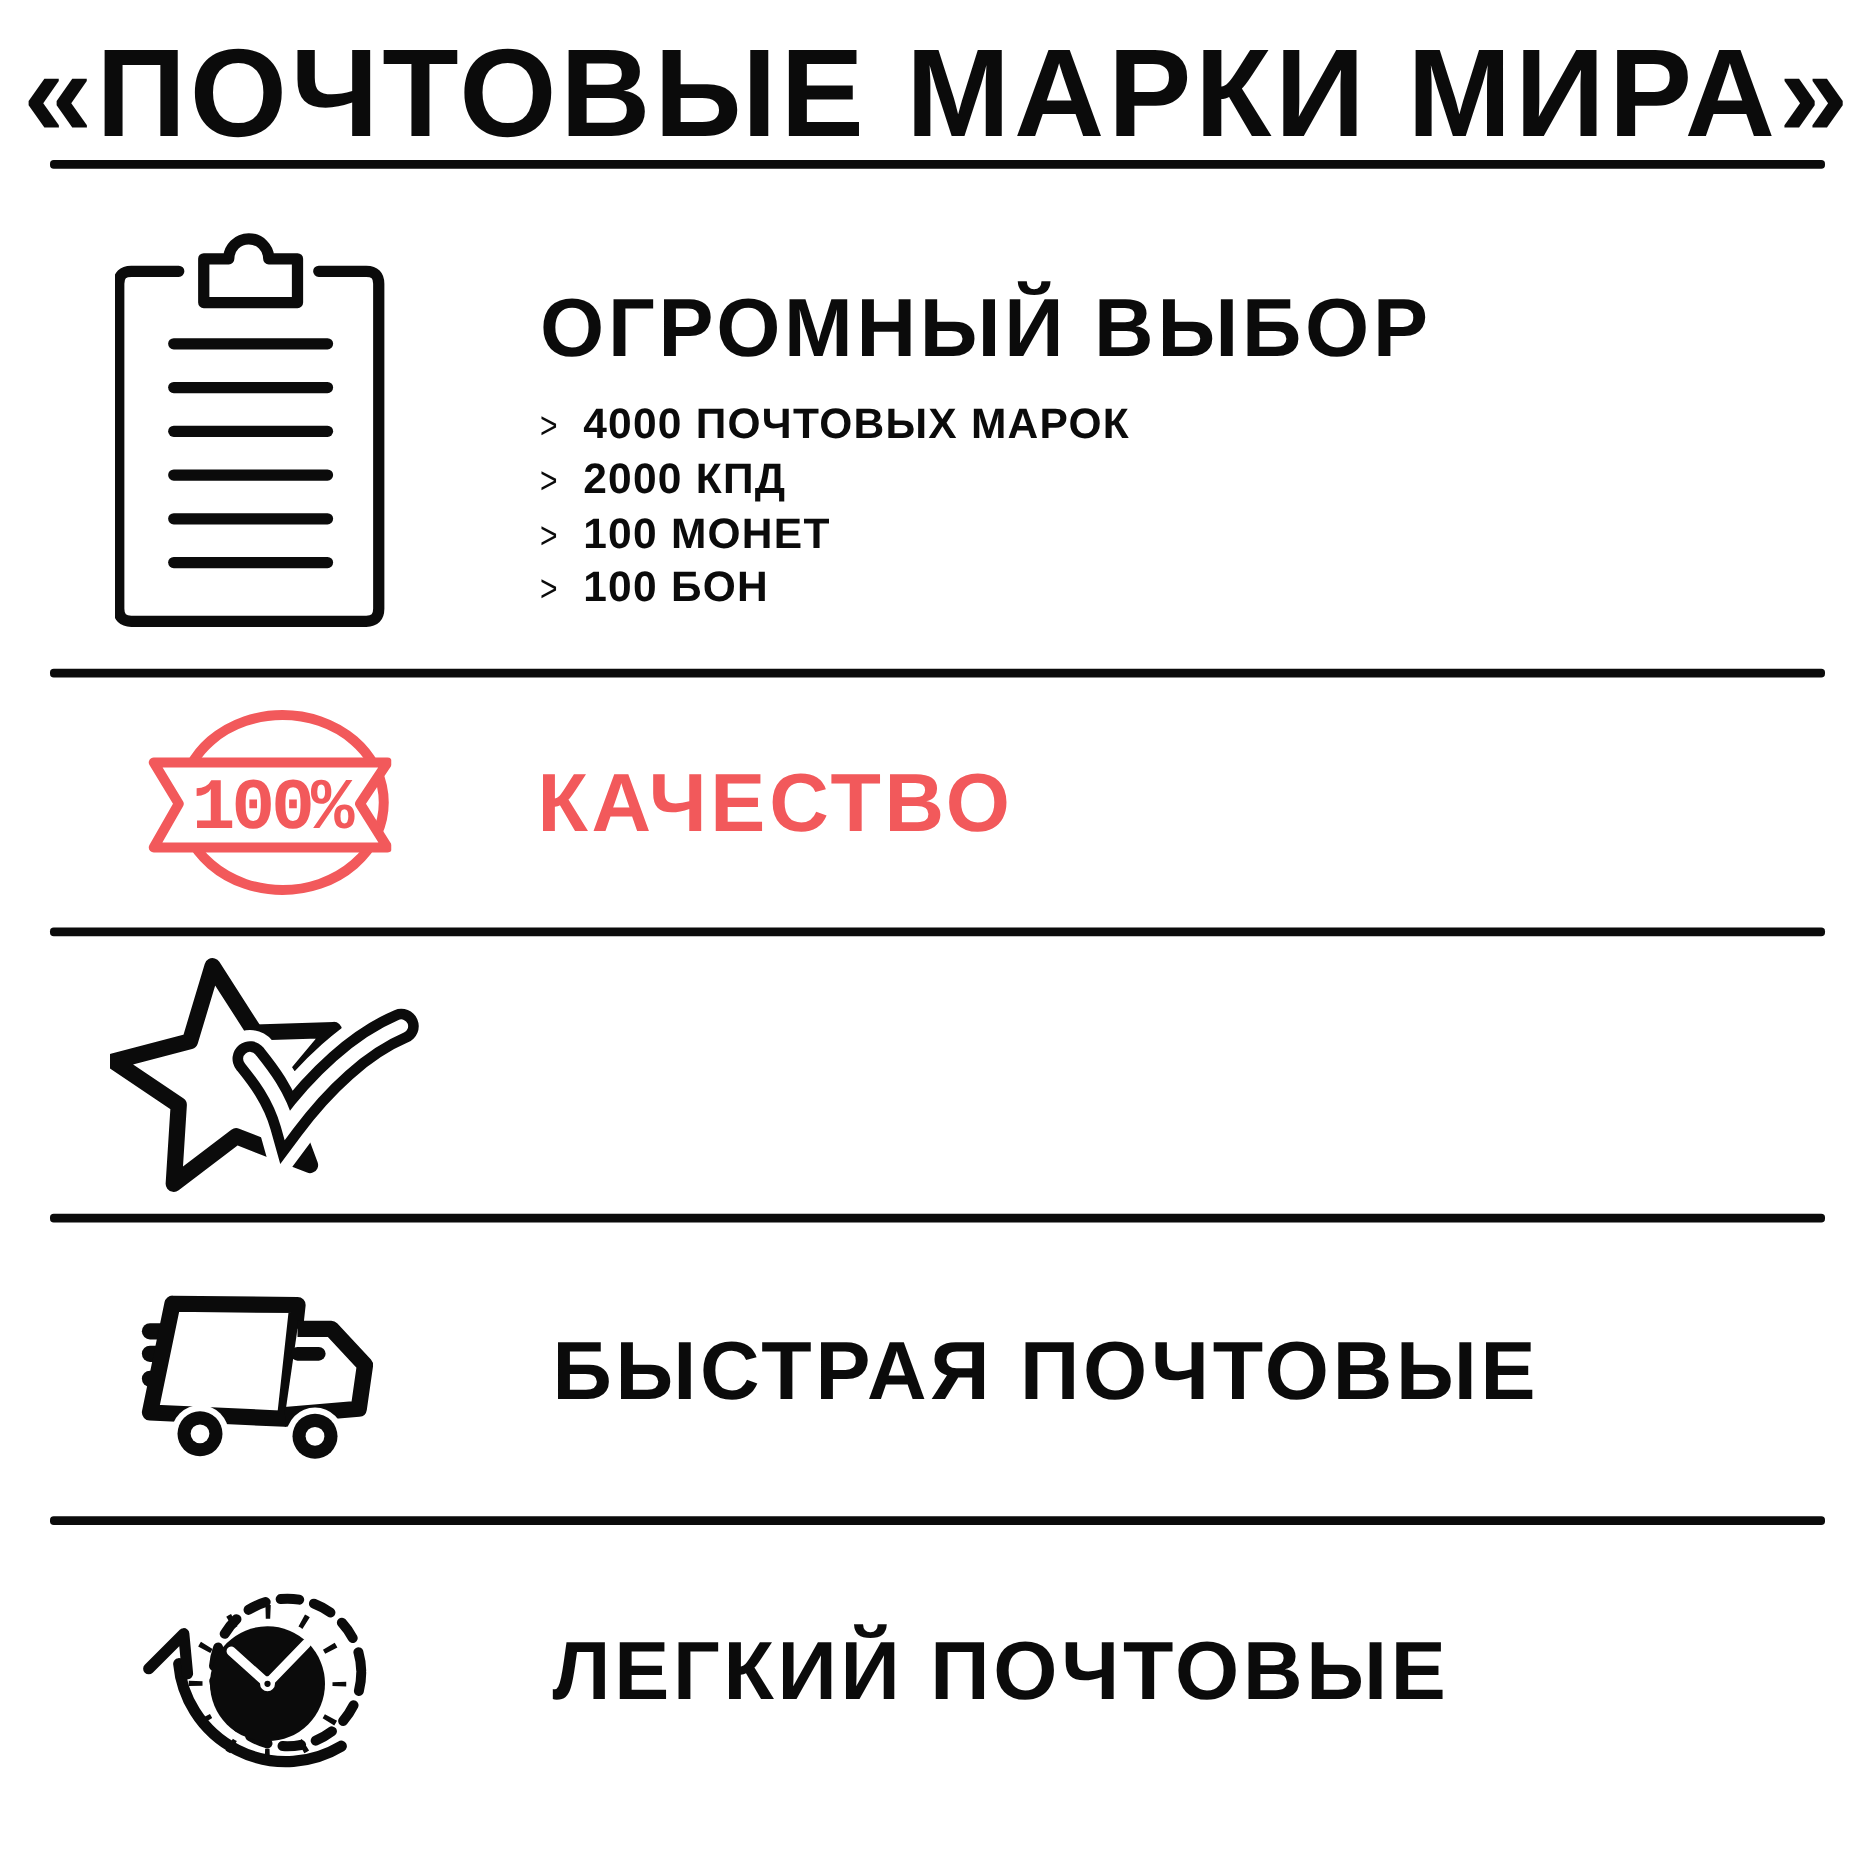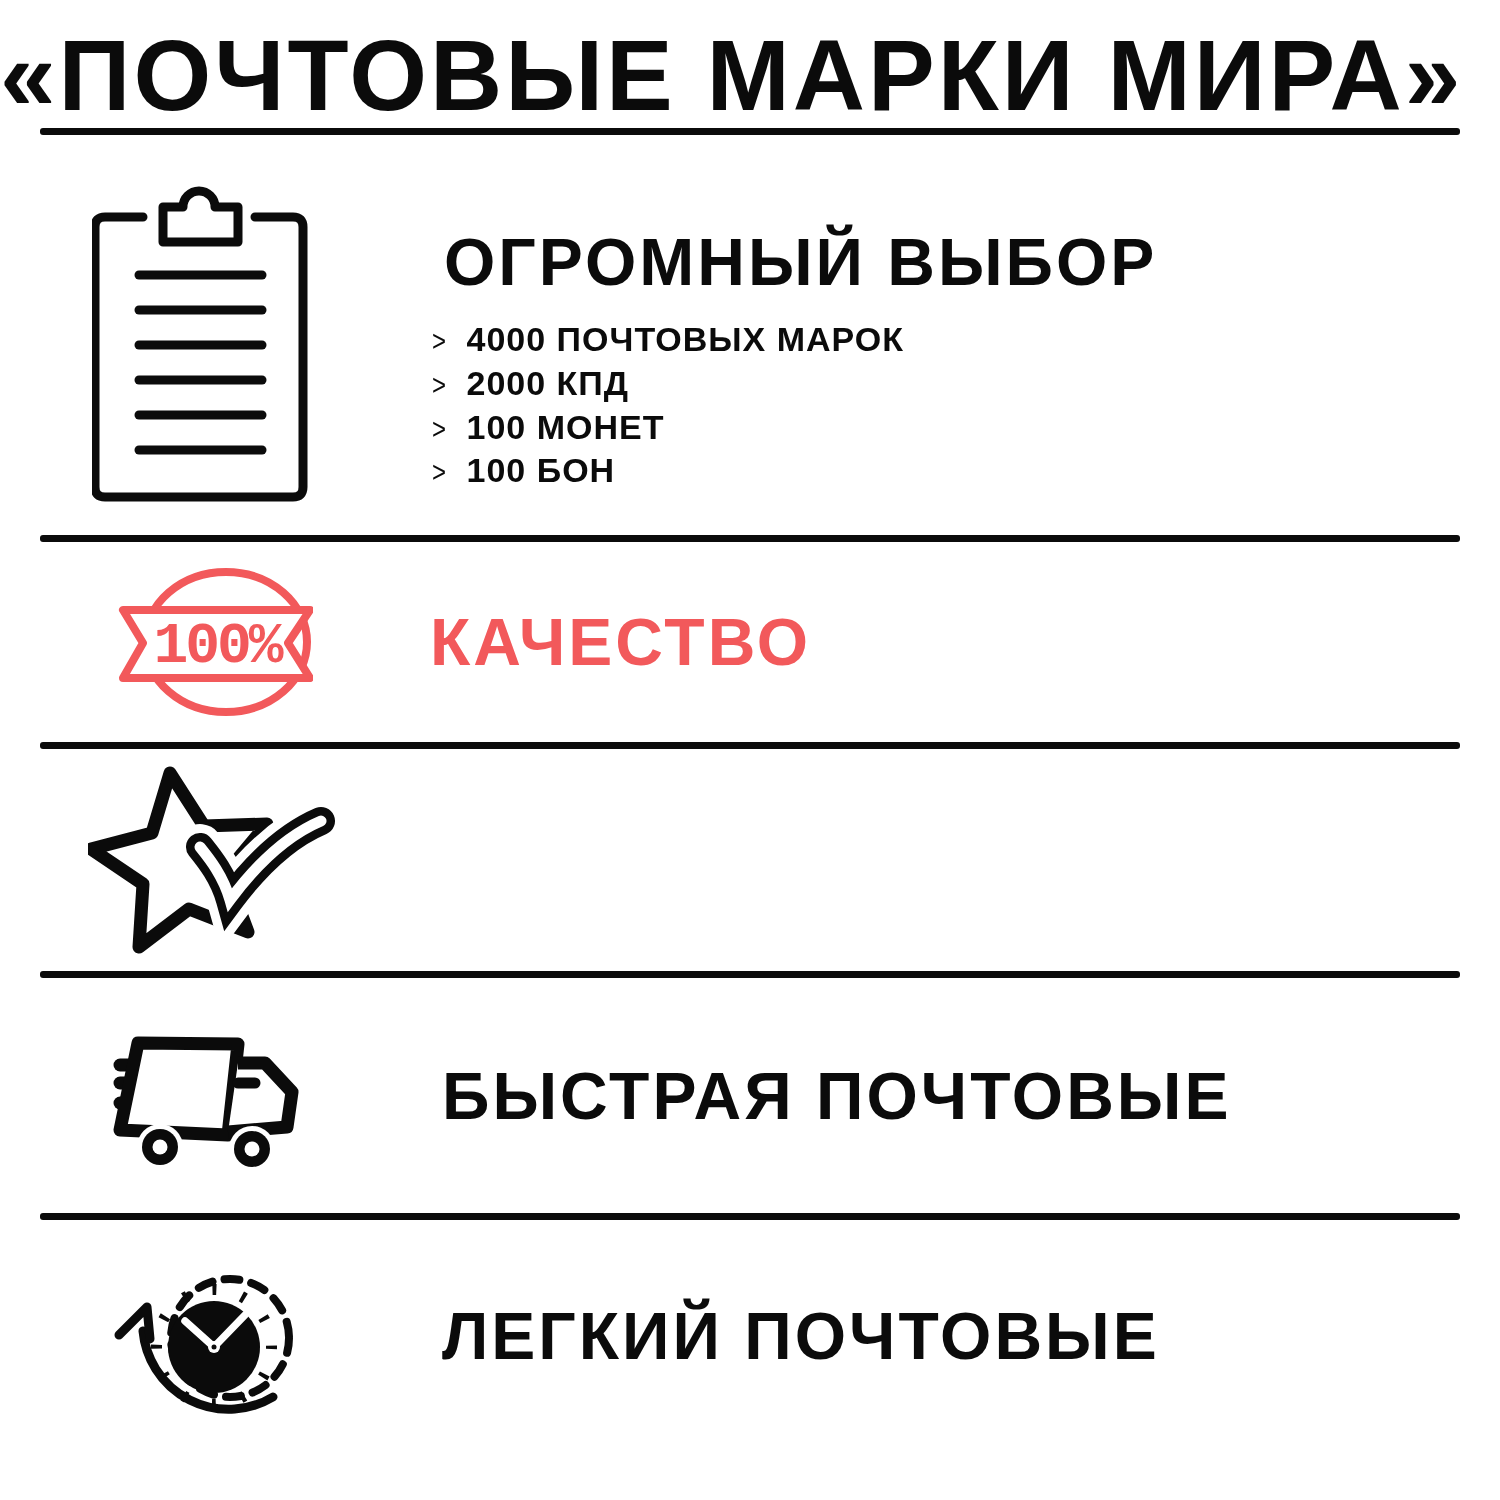--- a/index.html
+++ b/index.html
@@ -7,21 +7,21 @@
     position:relative;
     width:1500px;height:1500px;
     background:#ffffff;
     font-family:"Liberation Sans","DejaVu Sans",sans-serif;
     color:#0b0b0b;
     overflow:hidden;
   }
   .abs{position:absolute;}
   .title{
     top:25px;left:0;right:0;
-    text-align:left;
+    text-align:center;
     font-size:100px;font-weight:700;letter-spacing:3px;
     line-height:1;white-space:nowrap;
   }
   .divider{
     left:40px;width:1420px;height:7px;
     background:#0b0b0b;border-radius:3px;
   }
   .heading{
     font-size:66px;font-weight:700;letter-spacing:3px;
     line-height:1;white-space:nowrap;
@@ -51,21 +51,21 @@
     <path d="M71 57 V22 H91 A16 16 0 1 1 123 22 H146 V57 Z" fill="#ffffff" stroke="#0b0b0b" stroke-width="9" stroke-linejoin="round"></path>
     <g stroke="#0b0b0b" stroke-width="9" stroke-linecap="round">
       <line x1="47" y1="90" x2="170" y2="90"></line>
       <line x1="47" y1="125" x2="170" y2="125"></line>
       <line x1="47" y1="160" x2="170" y2="160"></line>
       <line x1="47" y1="195" x2="170" y2="195"></line>
       <line x1="47" y1="230" x2="170" y2="230"></line>
       <line x1="47" y1="265" x2="170" y2="265"></line>
     </g>
   </svg>
-  <div class="abs heading" style="left:444px;top:229px">ОГРОМНЫЙ ВЫБОР</div>
+  <div class="abs heading" style="left:432px;top:229px">ОГРОМНЫЙ ВЫБОР</div>
   <div class="abs bullet" style="left:432px;top:322px">
     <span class="marker">&gt;</span>
     <span>4000 ПОЧТОВЫХ МАРОК</span>
   </div>
   <div class="abs bullet" style="left:432px;top:366px">
     <span class="marker">&gt;</span>
     <span>2000 КПД</span>
   </div>
   <div class="abs bullet" style="left:432px;top:410px">
     <span class="marker">&gt;</span>

